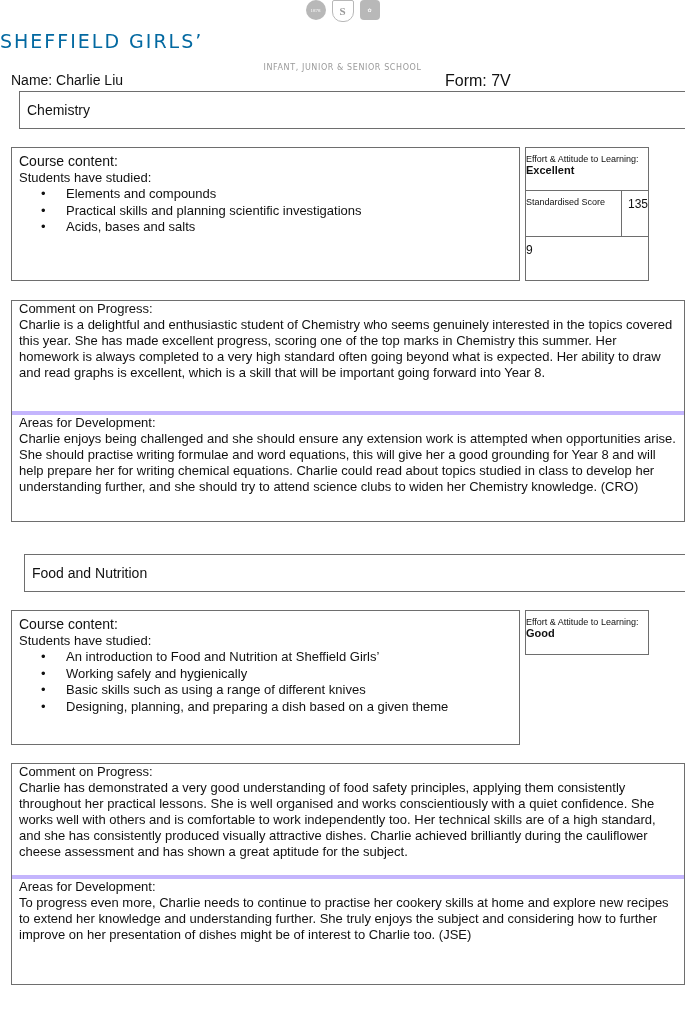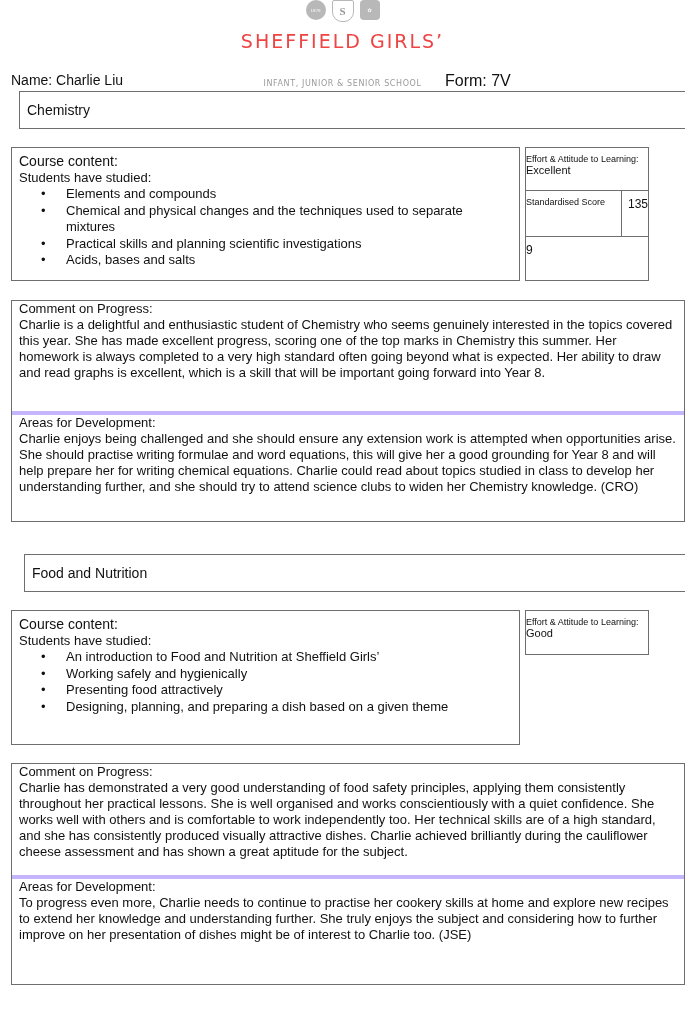--- a/index.html
+++ b/index.html
@@ -4,38 +4,38 @@
   <style>
     html, body { margin: 0; padding: 0; background: #ffffff; }
     body { width: 685px; height: 1024px; position: relative; overflow: hidden; color: #111; font-family: "Liberation Sans", sans-serif; }
     .abs { position: absolute; box-sizing: border-box; }
 
     
     .crest-row { left: 0; width: 685px; top: 0; height: 24px; display: flex; justify-content: center; gap: 6px; }
     .crest { width: 20px; height: 20px; border-radius: 50%; background: #b8b8b8; color: #fff; font-size: 5px; display: flex; align-items: center; justify-content: center; font-family: "Liberation Serif", serif; }
     .crest.shield { border-radius: 2px 2px 10px 10px; background: #fff; border: 1px solid #b8b8b8; color: #999; font-size: 11px; font-weight: bold; }
     .crest.rose { border-radius: 4px; }
-    .school-name { left: 0; width: 685px; top: 30px; text-align: center; font-size: 19px; letter-spacing: 2px; color: #ef4444; font-family: "DejaVu Sans", sans-serif; font-weight: normal; }
-    .school-sub { left: 0; width: 685px; top: 63px; text-align: center; font-size: 8px; letter-spacing: 0.6px; color: #9a9a9a; font-family: "DejaVu Sans", sans-serif; margin-top: 16px; }
+    .school-name { left: 0; width: 685px; top: 30px; font-size: 19px; letter-spacing: 2px; color: #0369a1; font-family: "DejaVu Sans", sans-serif; font-weight: normal; }
+    .school-sub { left: 0; width: 685px; top: 63px; text-align: center; font-size: 8px; letter-spacing: 0.6px; color: #9a9a9a; font-family: "DejaVu Sans", sans-serif; }
 
     .name-line { left: 11px; top: 72px; font-size: 14px; }
     .form-line { left: 445px; top: 72px; font-size: 16px; }
 
     .box { border: 1px solid #6e6e6e; background: #fff; }
     .subject-box { left: 11px; width: 674px; padding: 10px 7px; font-size: 14px; }
 
     .content-box { left: 11px; width: 509px; padding: 5px 7px; font-size: 13px; line-height: 16.5px; }
     .content-box .hdr { font-size: 14px; }
     .content-box ul { margin: 0; padding: 0 0 0 47px; }
     .content-box li { list-style: none; position: relative; }
     .content-box li::before { content: "\2022"; position: absolute; left: -25px; }
 
     .effort-box { left: 525px; width: 124px; font-size: 9px; }
     .effort-box .label { padding-top: 6px; }
-    .effort-box .val { font-size: 11px; }
+    .effort-box .val { font-size: 11px; font-weight: bold; }
     .grid-row { display: flex; border-top: 1px solid #6e6e6e; gap: 6px; }
     .grid-row .k { width: 101px; font-size: 9px; padding-top: 6px; border-right: 1px solid #6e6e6e; }
     .grid-row .v { flex: 1; font-size: 12px; padding-top: 6px; }
 
     .comment-box { left: 11px; width: 674px; font-size: 13px; line-height: 16px; }
     .comment-box .part { padding: 0 7px; }
     .comment-box .part + .part { border-top: 4px solid #c4b5fd; }
     .comment-box .hdr { font-size: 13px; }
   </style>
 </head>
@@ -56,21 +56,20 @@
 
 <div class="abs box subject-box" style="top:91px;height:38px;margin-left:8px;">
   <span>Chemistry</span>
 </div>
 
 <div class="abs box content-box" style="top:147px;height:134px;">
   <div class="hdr">Course content:</div>
   <div>Students have studied:</div>
   <ul>
     <li>Elements and compounds</li>
-    <li style="padding-right:30px;">Chemical and physical changes and the techniques used to separate mixtures</li>
     <li>Practical skills and planning scientific investigations</li>
     <li>Acids, bases and salts</li>
   </ul>
 </div>
 
 <div class="abs box effort-box" style="top:147px;height:134px;">
   <div style="height:42px;">
     <div class="label">Effort &amp; Attitude to Learning:</div>
     <div class="val">Excellent</div>
   </div>
@@ -97,21 +96,21 @@
 <div class="abs box subject-box" style="top:554px;height:38px;margin-left:13px;">
   <span>Food and Nutrition</span>
 </div>
 
 <div class="abs box content-box" style="top:610px;height:135px;">
   <div class="hdr">Course content:</div>
   <div>Students have studied:</div>
   <ul>
     <li>An introduction to Food and Nutrition at Sheffield Girls’</li>
     <li>Working safely and hygienically</li>
-    <li>Presenting food attractively</li>
+    <li>Basic skills such as using a range of different knives</li>
     <li>Designing, planning, and preparing a dish based on a given theme</li>
   </ul>
 </div>
 
 <div class="abs box effort-box" style="top:610px;height:45px;">
   <div class="label">Effort &amp; Attitude to Learning:</div>
   <div class="val">Good</div>
 </div>
 
 <div class="abs box comment-box" style="top:763px;height:222px;">

